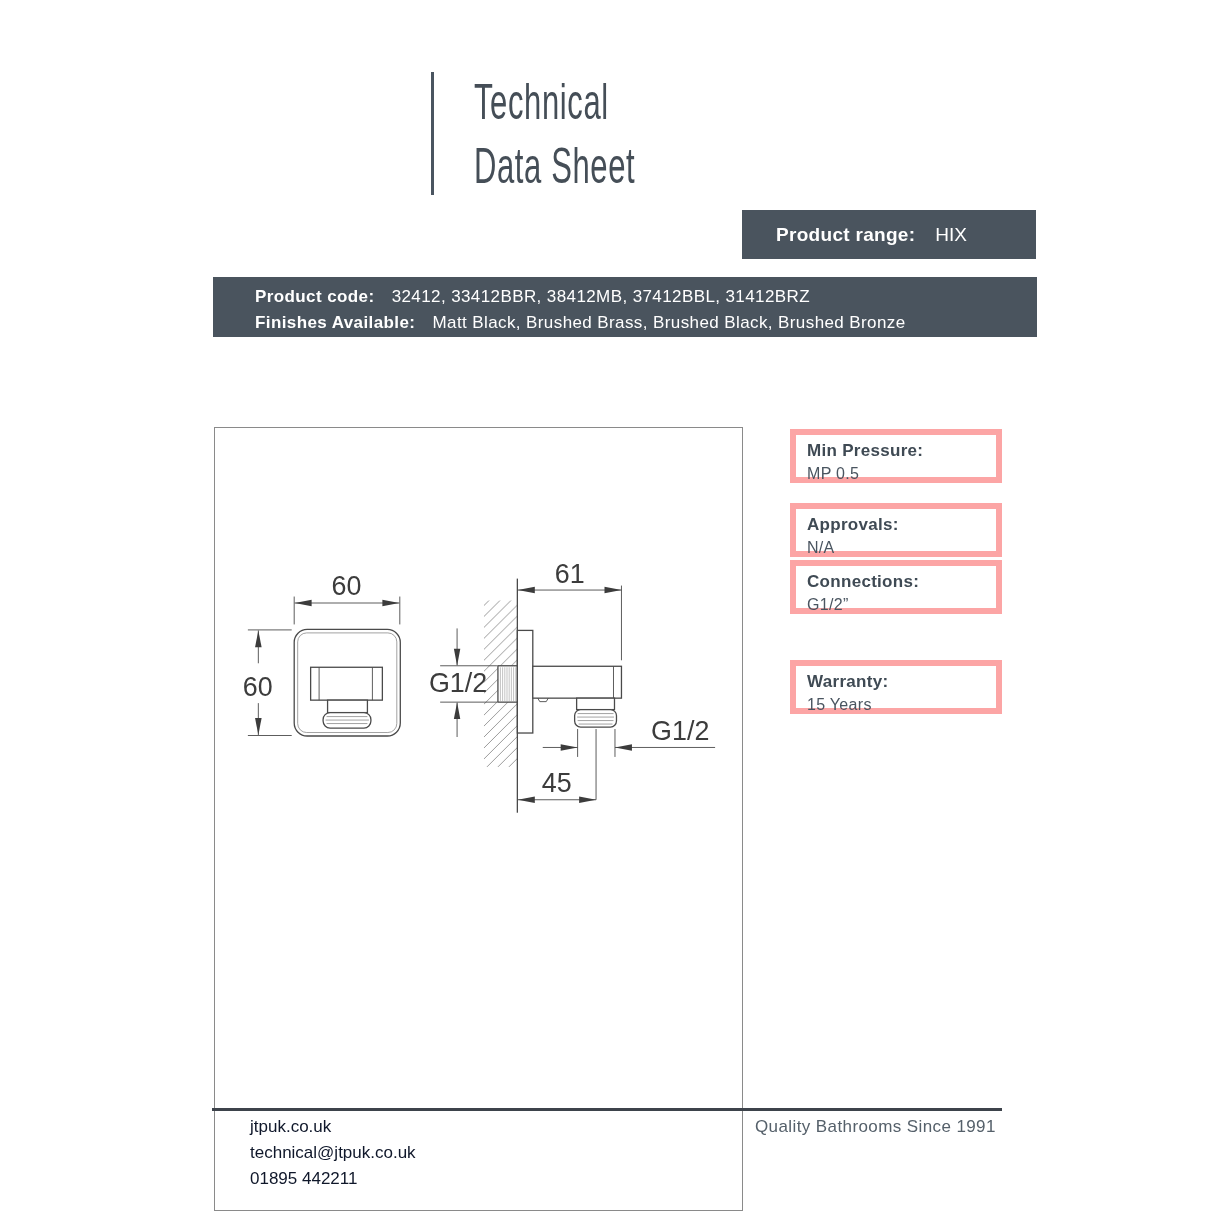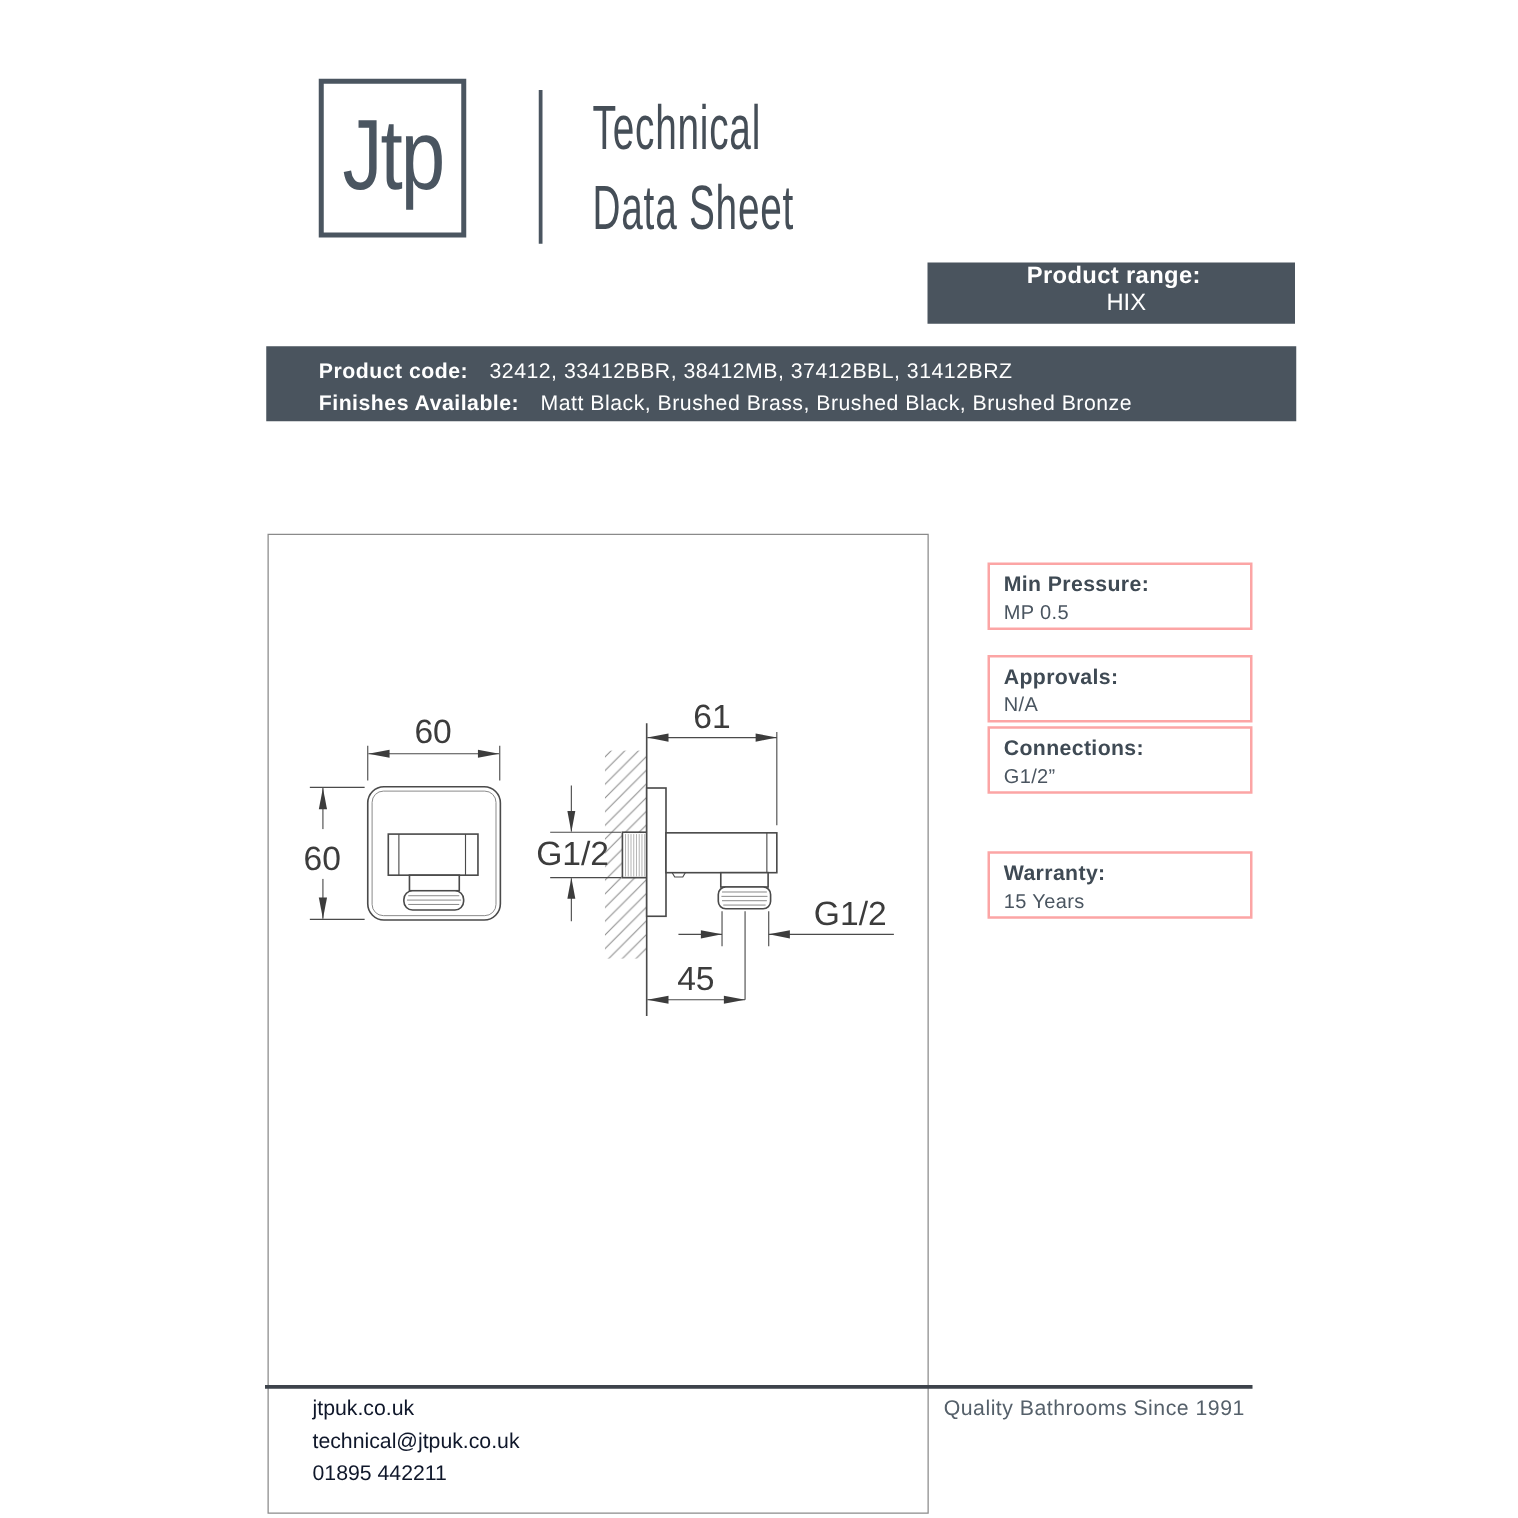--- a/index.html
+++ b/index.html
@@ -24,21 +24,21 @@
   .doc-title {
     position:absolute; left:474px; top:70px; color:#454e57;
     font-size:50px; line-height:64px; white-space:nowrap;
     transform:scaleX(0.62); transform-origin:left top; letter-spacing:1px;
   }
 
   
   .range-banner {
     position:absolute; left:742px; top:210px; width:294px; height:49px;
     background:#4a545e; color:#ffffff; box-sizing:border-box;
-    display:flex; align-items:center; padding-left:24px; font-size:19px;flex-direction:column;
+    display:flex; align-items:center; padding-left:34px; font-size:19px;
   }
   .range-banner .lbl { font-weight:bold; margin-right:20px; letter-spacing:0.3px; }
   .code-banner {
     position:absolute; left:213px; top:277px; width:824px; height:60px;
     background:#4a545e; color:#ffffff; box-sizing:border-box;
     padding:7px 0 0 42px; font-size:17px;
   }
   .code-banner .row { line-height:26px; letter-spacing:0.4px; }
   .code-banner .lbl { font-weight:bold; margin-right:12px; }
 
@@ -51,42 +51,38 @@
   .ln      { stroke:#4a4a4a; stroke-width:1.3; fill:none; }
   .ln-wht  { stroke:#4a4a4a; stroke-width:1.3; fill:#ffffff; }
   .ln-thin { stroke:#4a4a4a; stroke-width:0.9; fill:none; }
   .ln-grey { stroke:#8a8a8a; stroke-width:0.8; fill:none; }
   .arr     { fill:#3c3c3c; stroke:none; }
   .dim     { font-family:"Liberation Sans", sans-serif; font-size:27px; fill:#3c3c3c; }
 
   
   .spec-box {
     position:absolute; left:790px; width:212px; height:54px;
-    border:2px solid #fca5a5; box-sizing:border-box; background:#fff;
+    border:6px solid #fca5a5; box-sizing:border-box; background:#fff;
     padding:5px 0 0 11px;
-    margin-top:21px;
   }
   .spec-box.b1 { top:429px; } .spec-box.b2 { top:503px; }
   .spec-box.b3 { top:560px; } .spec-box.b4 { top:660px; }
   .spec-label { font-weight:bold; font-size:17px; color:#3f4a54; line-height:22px; letter-spacing:0.3px; }
   .spec-value { font-size:16px; color:#4a5560; line-height:23px; letter-spacing:0.3px; }
 
   
   .footer-line { position:absolute; left:212px; top:1108px; width:790px; height:3px; background:#3d434b; }
   .footer-left { position:absolute; left:250px; top:1114px; font-size:17px; color:#0f172a; line-height:26px; }
   .footer-right { position:absolute; left:755px; top:1117px; font-size:17px; color:#55606a; letter-spacing:0.4px; }
 </style>
 </head>
 <body>
 
 <div class="page">
 
-  <div class="logo-box">
-    <span class="logo-text">Jtp</span>
-  </div>
   <div class="header-divider"></div>
   <div class="doc-title">
     <div>Technical</div>
     <div>Data Sheet</div>
   </div>
 
   <div class="range-banner">
     <span class="lbl">Product range:</span>
     <span>HIX</span>
   </div>

